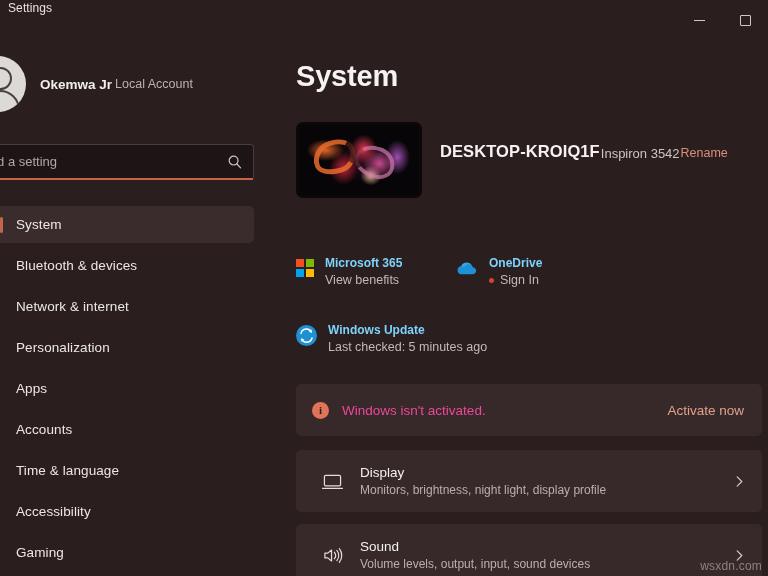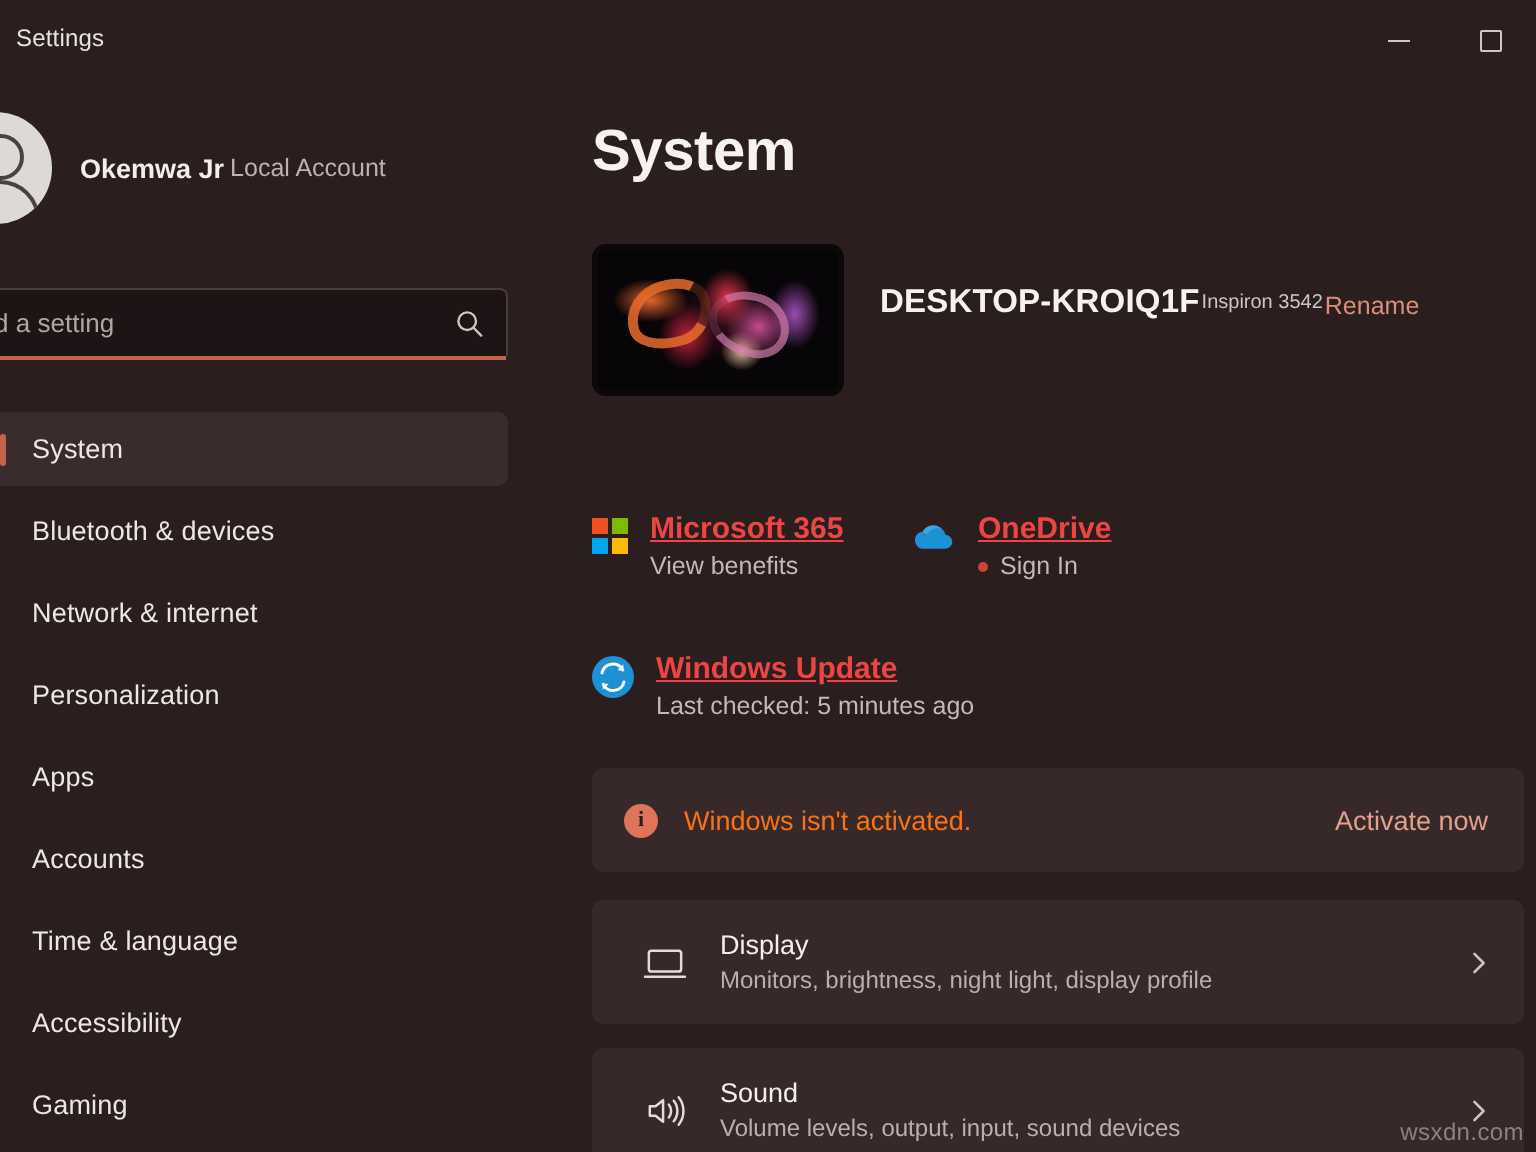--- a/index.html
+++ b/index.html
@@ -28,21 +28,21 @@
     width: 768px;
     height: 40px;
     background: #2a1e1e;
     display: flex;
     align-items: center;
     z-index: 30;
   }
   .titlebar-title {
     position: absolute;
     left: 8px;
-    top: 12px;
+    top: 1px;
     font-size: 12px;
     color: #e8e2e2;
     letter-spacing: .1px;
   }
   .win-controls {
     position: absolute;
     right: 0;
     top: 0;
     height: 40px;
     display: flex;
@@ -283,21 +283,21 @@
     transform: rotate(14deg);
   }
   .device-info { display: flex; flex-direction: row; gap: 1px; padding-top: 4px; margin-top: 16px; }
   .device-name {
     font-size: 16.5px;
     font-weight: bold;
     color: #f6f2f2;
     letter-spacing: .1px;
   }
   .device-model {
-    font-size: 10px;
+    font-size: 13px;
     color: #cdc4c3;
     margin-top: 4px;
     text-align: center;
   }
   .rename-link {
     font-size: 12.5px;
     color: #d9907a;
     margin-top: 4px;
     cursor: default;
     width: max-content;
@@ -312,24 +312,23 @@
   }
   .svc-row { display: flex; }
   .svc {
     display: flex;
     gap: 11px;
     align-items: flex-start;
   }
   .svc-ms { width: 158px; }
   .svc-icon { flex: 0 0 auto; margin-top: 3px; }
   .svc-title {
-    font-size: 15px;
+    font-size: 12px;
     font-weight: bold;
-    color: #ef4444;
-    text-decoration: underline;
+    color: #7dd3fc;
   }
   .svc-sub {
     font-size: 12.5px;
     color: #c3b9b8;
     margin-top: 3px;
     cursor: default;
   }
   .svc-sub.dot { display: flex; align-items: center; gap: 6px; }
   .svc-sub.dot::before {
     content: "";
@@ -389,21 +388,21 @@
     font-size: 11px;
     font-weight: bold;
     font-family: "Liberation Serif", serif;
     display: flex;
     align-items: center;
     justify-content: center;
     flex: 0 0 auto;
   }
   .banner-text {
     font-size: 13.5px;
-    color: #f97316;
+    color: #ec4899;
   }
   .banner-action {
     font-size: 13.5px;
     color: #e0a18a;
     cursor: default;
     white-space: nowrap;
   }
 
   
   .card {

